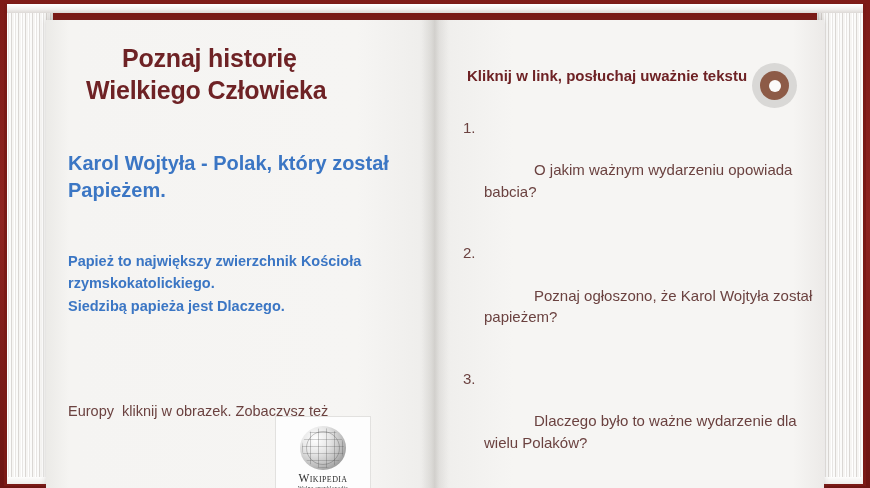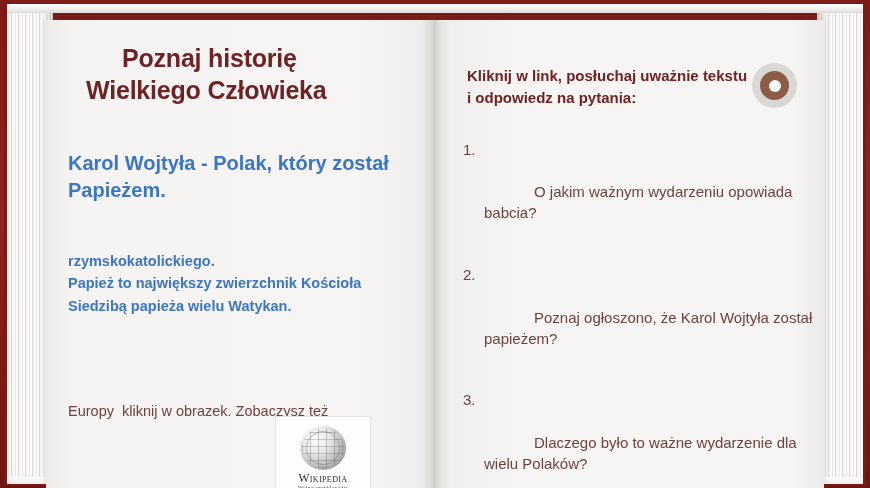--- a/index.html
+++ b/index.html
@@ -317,23 +317,23 @@
       <div class="left-content">
 
         <h1 class="title">
           <span class="title-l1">Poznaj historię</span>
           <span class="title-l2">Wielkiego Człowieka</span>
         </h1>
 
         <p class="blue-lead">Karol Wojtyła - Polak, który został Papieżem.</p>
 
         <div class="blue-block">
+          <div>Papież to największy zwierzchnik Kościoła</div>
           <div>rzymskokatolickiego.</div>
-          <div>Papież to największy zwierzchnik Kościoła</div>
-          <div>Siedzibą papieża wielu Watykan.</div>
+          <div>Siedzibą papieża jest Dlaczego.</div>
         </div>
 
         <div class="brown-block">
           <div>Europy  kliknij w obrazek. Zobaczysz też</div>
           
         </div>
 
         <div class="wiki-thumb">
           <div class="wiki-globe"></div>
           <div class="wiki-name">Wikipedia</div>
@@ -341,21 +341,20 @@
         </div>
 
       </div>
     </div>
 
     <div class="page page-right">
       <div class="right-content">
 
         <p class="q-header">
           <span>Kliknij w link, posłuchaj uważnie tekstu</span><br>
-          <span>i odpowiedz na pytania:</span>
         </p>
 
         <div class="disc-icon">
           <div class="ring">
             <div class="hole"></div>
           </div>
         </div>
 
         <ol class="q-list">
           <li class="q-item">

